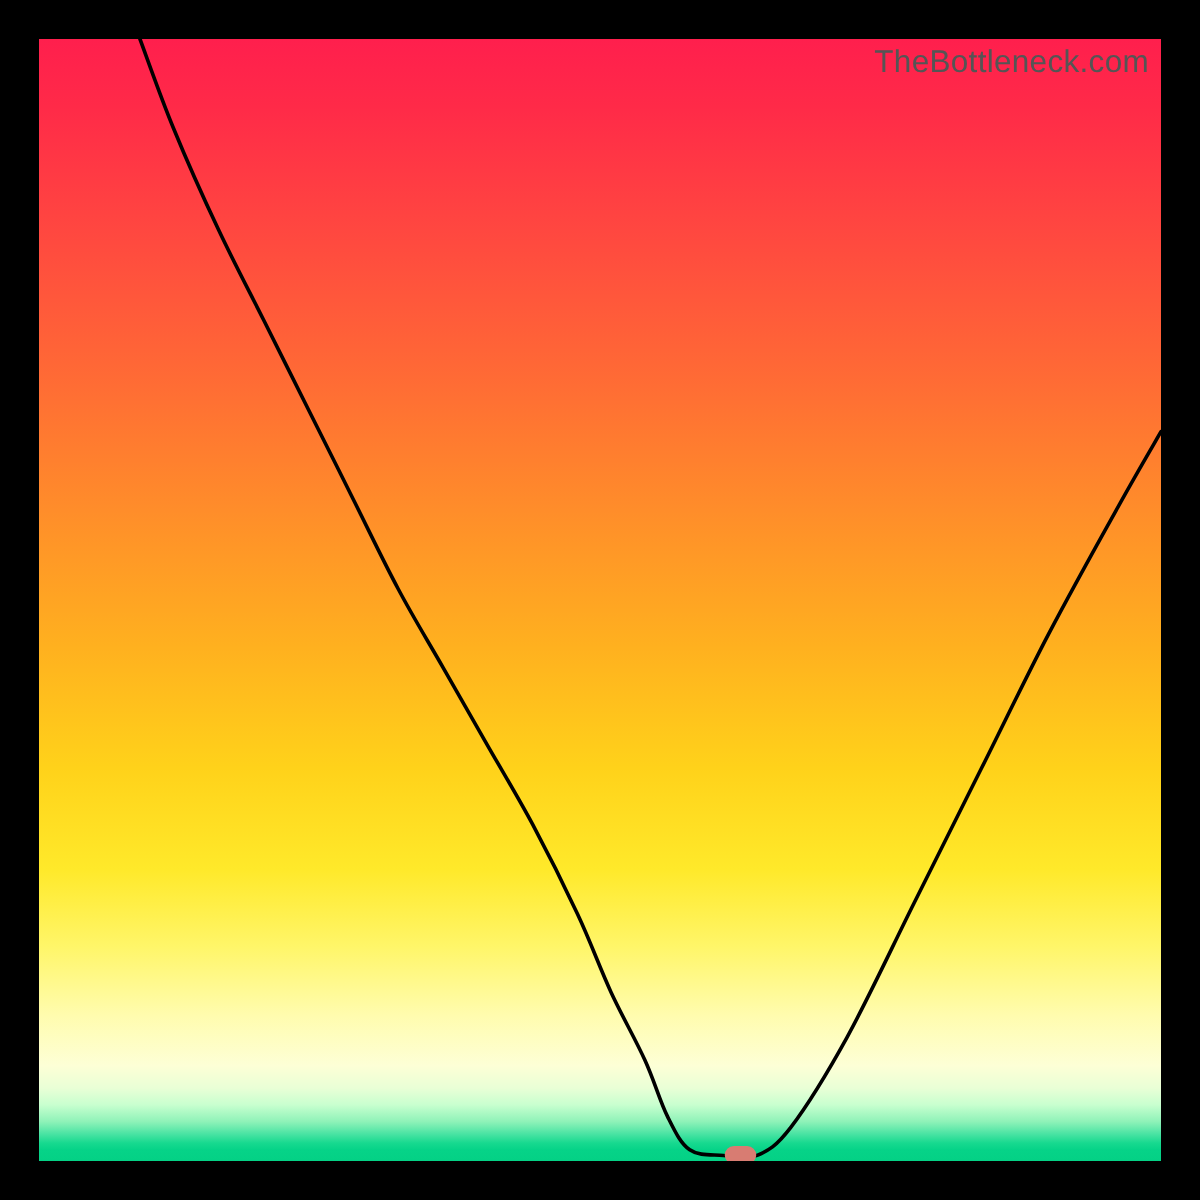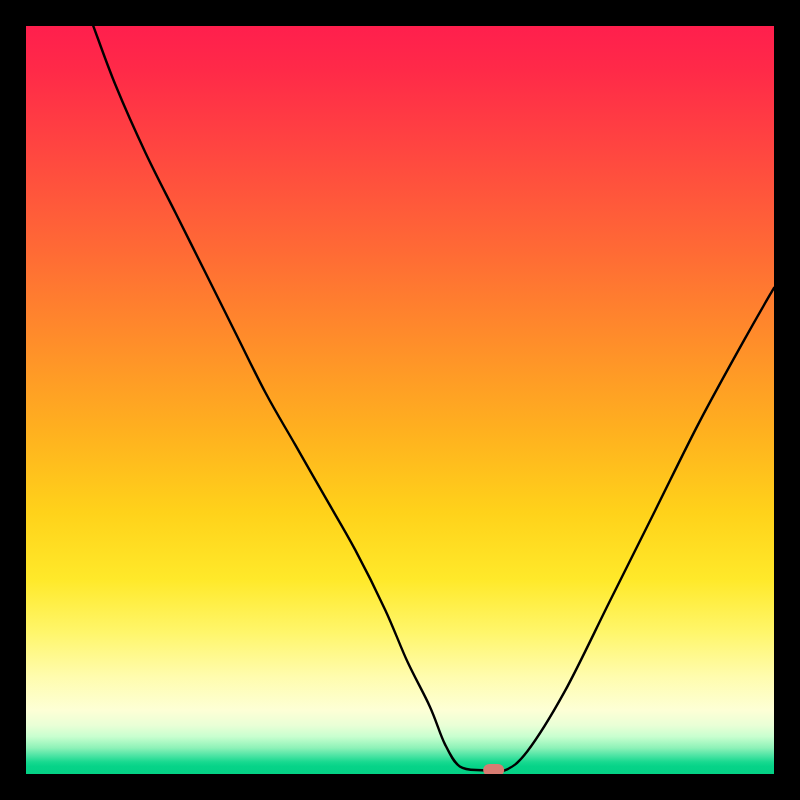--- a/index.html
+++ b/index.html
@@ -84,20 +84,21 @@
 </style>
 </head>
 <body>
 
 <div class="frame">
 
   <div class="plot">
 
     <div class="gradient"></div>
 
+    <div class="watermark">TheBottleneck.com</div>
 
     <svg class="curve" viewBox="0 0 748 748" preserveAspectRatio="none">
       <path id="curve-path" fill="none" stroke-width="2.4" stroke-linecap="round" stroke="#000000" d="M 67.3 0.0 C 71.1 10.0, 81.0 38.6, 89.8 59.8 C 98.5 81.0, 109.7 106.0, 119.7 127.2 C 129.7 148.4, 139.6 167.1, 149.6 187.0 C 159.6 206.9, 169.5 226.9, 179.5 246.8 C 189.5 266.8, 199.5 286.7, 209.4 306.7 C 219.4 326.6, 229.4 347.8, 239.4 366.5 C 249.3 385.2, 259.3 401.4, 269.3 418.9 C 279.3 436.3, 289.2 453.8, 299.2 471.2 C 309.2 488.7, 319.1 504.9, 329.1 523.6 C 339.1 542.3, 350.3 564.7, 359.0 583.4 C 367.8 602.1, 374.0 619.6, 381.5 635.8 C 389.0 652.0, 397.7 667.0, 403.9 680.7 C 410.2 694.4, 413.9 708.1, 418.9 718.1 C 423.9 728.1, 427.6 736.2, 433.8 740.5 C 440.1 744.9, 448.8 743.6, 456.3 744.3 C 463.8 744.9, 471.2 747.4, 478.7 744.3 C 486.2 741.1, 491.2 738.6, 501.2 725.6 C 511.1 712.5, 524.8 690.7, 538.6 665.7 C 552.3 640.8, 568.5 605.9, 583.4 576.0 C 598.4 546.0, 613.4 516.1, 628.3 486.2 C 643.3 456.3, 658.2 425.1, 673.2 396.4 C 688.2 367.8, 705.6 336.6, 718.1 314.2 C 730.5 291.7, 743.0 270.5, 748.0 261.8"></path>
     </svg>
 
     <div class="marker" id="marker" style="background-color: rgb(216, 124, 114); left: 467.5px; top: 744.26px; width: 21.692px; height: 11.968px;"></div>
 
   </div>
 </div>
 

